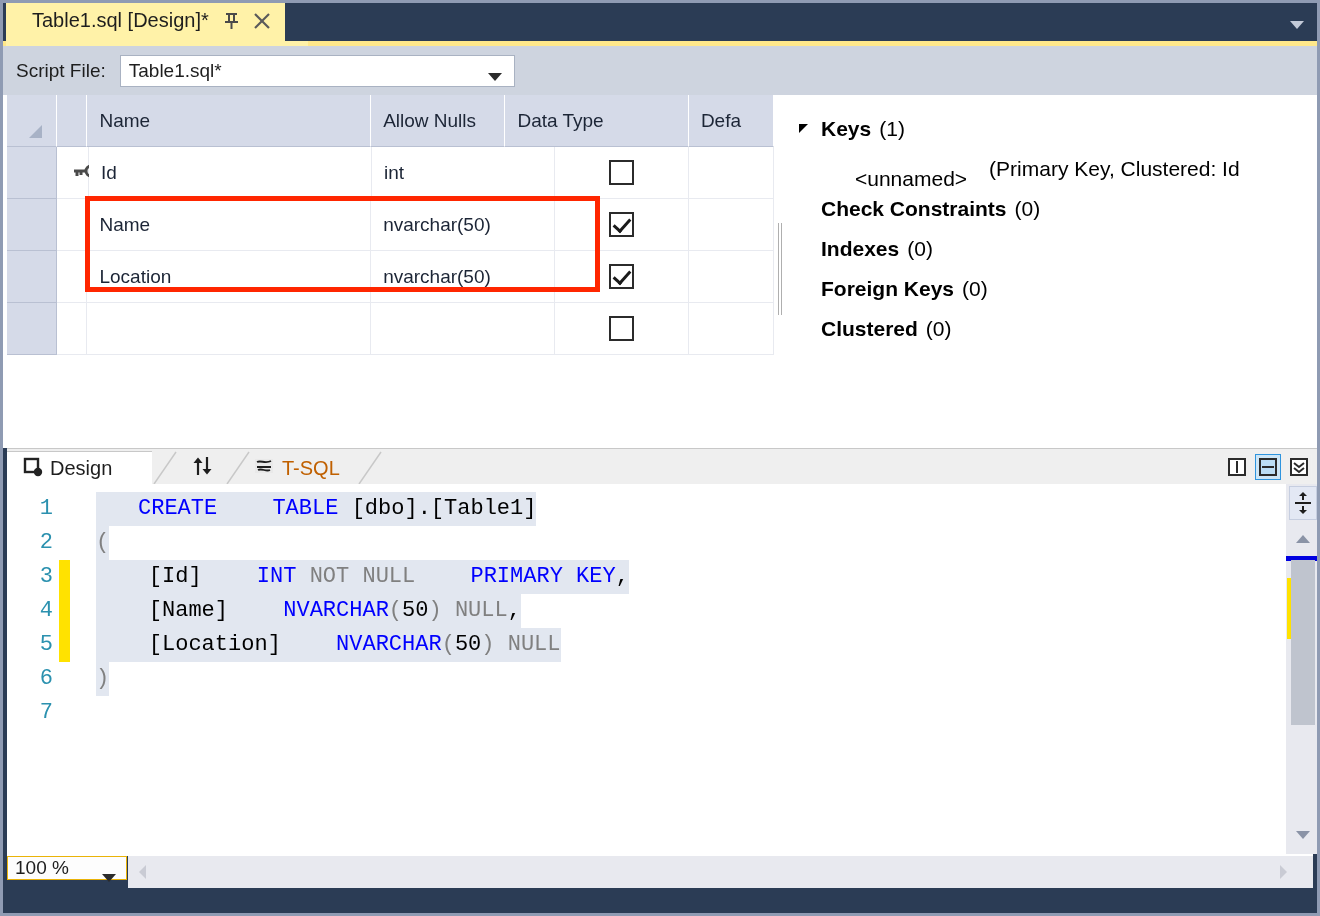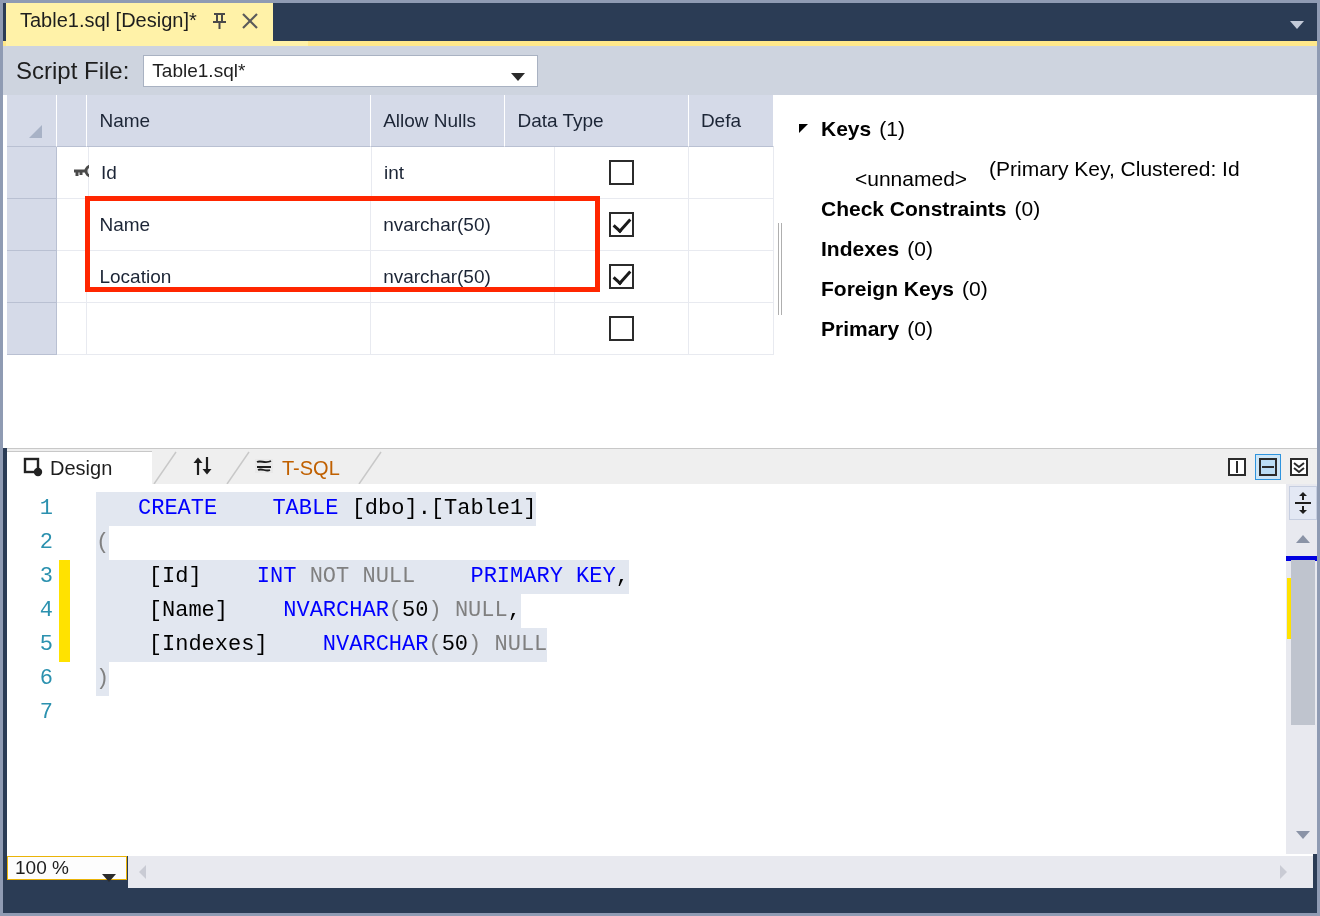--- a/index.html
+++ b/index.html
@@ -7,34 +7,34 @@
     width:1320px;height:916px;overflow:hidden;
     background:#2B3C55;
     font-family:"Liberation Sans", sans-serif;
     -webkit-font-smoothing:antialiased;
   }
   #app{position:relative;width:1320px;height:916px;}
 
   
   .tabbar{position:absolute;left:0;top:0;width:1320px;height:46px;background:#2B3C55;}
   .doctab{position:absolute;left:6px;top:0;height:41px;background:#FFF2A8;
-    display:flex;align-items:center;padding:0 12px 0 14px;box-sizing:border-box;}
+    display:flex;align-items:center;padding:0 12px 0 26px;box-sizing:border-box;}
   .doctab-title{font-size:20px;color:#1E1E1E;white-space:nowrap;}
   .tab-pin{margin-left:12px;width:20px;height:22px;position:relative;cursor:pointer;}
   .tab-pin svg{display:block;}
   .tab-close{margin-left:10px;width:22px;height:22px;cursor:pointer;}
   .tab-close svg{display:block;}
   .tabbar-chevron{position:absolute;right:10px;top:14px;width:26px;height:20px;cursor:pointer;}
   .yellowline{position:absolute;left:0;top:41px;width:1320px;height:5px;background:#FFE88A;}
   .doctab-yellowover{position:absolute;left:6px;top:41px;width:302px;height:5px;background:#FFF2A8;}
 
   
   .toolbar{position:absolute;left:0;top:46px;width:1320px;height:49px;background:#CED4DF;
     display:flex;align-items:center;}
-  .toolbar-label{font-size:24px;color:#1E1E1E;margin-left:16px;}
+  .toolbar-label{font-size:19px;color:#1E1E1E;margin-left:16px;}
   .script-combo{margin-left:14px;width:395px;height:32px;background:#FFFFFF;border:1px solid #A9B2C2;
     box-sizing:border-box;display:flex;align-items:center;position:relative;cursor:pointer;}
   .script-combo-text{font-size:19px;color:#1E1E1E;margin-left:8px;}
   .script-combo-arrow{position:absolute;right:10px;top:12px;}
 
   
   .splitregion{position:absolute;left:0;top:95px;width:1320px;height:353px;background:#FFFFFF;}
   .leftedge{position:absolute;left:0;top:95px;width:7px;height:353px;background:#39496A;}
 
   
@@ -293,21 +293,21 @@
             <span class="tree-label">Indexes</span>
             <span class="tree-count">(0)</span>
           </div>
           <div class="tree-row">
             <span class="tree-tw"></span>
             <span class="tree-label">Foreign Keys</span>
             <span class="tree-count">(0)</span>
           </div>
           <div class="tree-row">
             <span class="tree-tw"></span>
-            <span class="tree-label">Primary</span>
+            <span class="tree-label">Clustered</span>
             <span class="tree-count">(0)</span>
           </div>
         </div>
 
     </div>
   </div>
 
   <div class="tabstrip">
     <div class="dtab dtab-active" style="left:0;width:145px;padding-left:16px">
       <span>
@@ -379,21 +379,21 @@
       </div>
     </div>
   </div>
 
   <div class="editor">
     <div class="code" id="code-lines">
         <div class="cline"><span class="gutter">1</span><span class="changebar"></span><span class="pad"></span><span class="kw seltxt">CREATE</span><span class="bk seltxt"> </span><span class="kw seltxt">TABLE</span><span class="bk seltxt"> [dbo].[Table1]</span></div>
         <div class="cline"><span class="gutter">2</span><span class="changebar"></span><span class="pad"></span><span class="gr seltxt">(</span></div>
         <div class="cline"><span class="gutter">3</span><span class="changebar mod"></span><span class="pad"></span><span class="bk seltxt">    [Id] </span><span class="kw seltxt">INT</span><span class="bk seltxt"> </span><span class="gr seltxt">NOT NULL</span><span class="bk seltxt"> </span><span class="kw seltxt">PRIMARY KEY</span><span class="bk seltxt">,</span></div>
         <div class="cline"><span class="gutter">4</span><span class="changebar mod"></span><span class="pad"></span><span class="bk seltxt">    [Name] </span><span class="kw seltxt">NVARCHAR</span><span class="gr seltxt">(</span><span class="bk seltxt">50</span><span class="gr seltxt">)</span><span class="bk seltxt"> </span><span class="gr seltxt">NULL</span><span class="bk seltxt">,</span></div>
-        <div class="cline"><span class="gutter">5</span><span class="changebar mod"></span><span class="pad"></span><span class="bk seltxt">    [Indexes] </span><span class="kw seltxt">NVARCHAR</span><span class="gr seltxt">(</span><span class="bk seltxt">50</span><span class="gr seltxt">)</span><span class="bk seltxt"> </span><span class="gr seltxt">NULL</span></div>
+        <div class="cline"><span class="gutter">5</span><span class="changebar mod"></span><span class="pad"></span><span class="bk seltxt">    [Location] </span><span class="kw seltxt">NVARCHAR</span><span class="gr seltxt">(</span><span class="bk seltxt">50</span><span class="gr seltxt">)</span><span class="bk seltxt"> </span><span class="gr seltxt">NULL</span></div>
         <div class="cline"><span class="gutter">6</span><span class="changebar"></span><span class="pad"></span><span class="gr seltxt">)</span></div>
         <div class="cline"><span class="gutter">7</span><span class="changebar"></span><span class="pad"></span></div>
       </div>
   </div>
 
   <div class="vscroll">
     <div class="vs-split">
       <svg width="20" height="24" viewBox="0 0 20 24">
           <g stroke="#1E1E1E" stroke-width="2" fill="#1E1E1E">
         <path d="M10 2 V9" fill="none"></path>

